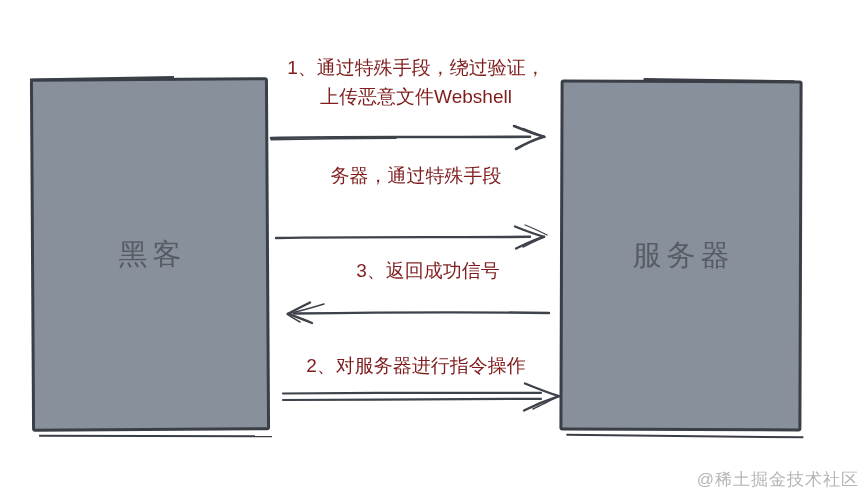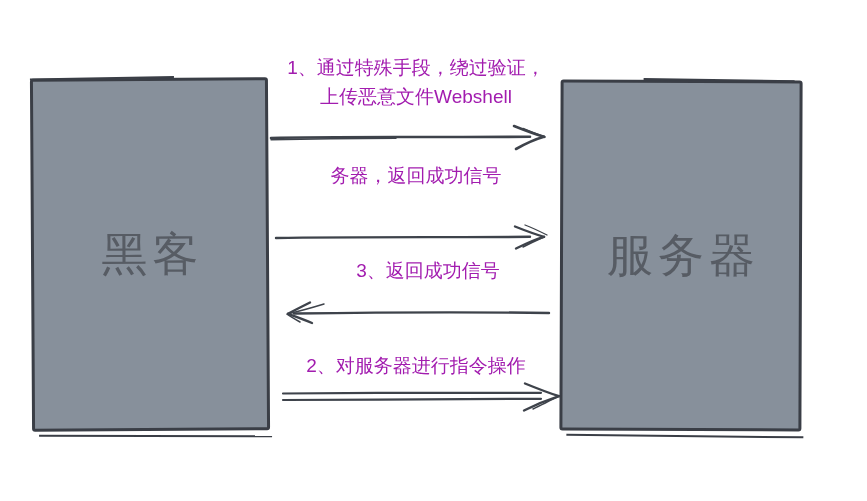--- a/index.html
+++ b/index.html
@@ -24,32 +24,32 @@
     border-bottom:2.5px solid #3A3E46;transform:rotate(-0.7deg);
   }
   .actor::after{ 
     content:"";position:absolute;bottom:-9px;left:4px;right:-5px;height:4px;
     border-bottom:2.5px solid #3A3E46;transform:rotate(0.45deg);
   }
   #actor-hacker{left:31px;top:78px;width:238px;height:353px;transform:rotate(-0.35deg);}
   #actor-server{left:560px;top:80px;width:242px;height:351px;transform:rotate(0.2deg);}
   #actor-server::before{left:34%;width:64%;transform:rotate(0.6deg);}
   .actor-label{
-    font-size:46px;
+    font-size:29px;
     color:#575C64;
     letter-spacing:5px;
     font-weight:400;
     text-indent:5px; 
     white-space:nowrap;
   }
   
   .step{
     position:absolute;
     left:272px;width:288px;
-    color:#a21caf;
+    color:#7f1d1d;
     font-size:19px;line-height:29px;
     text-align:center;
     white-space:nowrap;
   }
   #step-1{top:53px;}
   #step-2{top:161px;}
   #step-3{top:256px;text-align:center;padding-left:24px;width:264px;}
   #step-4{top:351px;}
   
   .arrow{position:absolute;}
@@ -86,21 +86,21 @@
 
   <svg class="arrow" id="arrow-1" width="294" height="38" viewBox="0 0 294 38">
     <path d="M5 20 C 70 18, 175 19.5, 264 18.8" stroke-width="2.6"></path>
     <path d="M5 21.8 C 55 20.6, 100 20.3, 130 20.2" stroke-width="1.4"></path>
     <path d="M248 8 C 258 12, 270 16.5, 278 18.8" stroke-width="2.6"></path>
     <path d="M250 31 C 259 26, 270 21, 278 18.8" stroke-width="2.6"></path>
     <path d="M257 10.5 C 264 13.5, 273 17, 279 19" stroke-width="1.5"></path>
   </svg>
 
   <div class="step" id="step-2">
-    <div class="line">务器，返回成功信号</div>
+    <div class="line">务器，通过特殊手段</div>
   </div>
 
   <svg class="arrow" id="arrow-2" width="286" height="34" viewBox="0 0 286 34">
     <path d="M4 18 C 80 16.5, 180 17.5, 258 16.8" stroke-width="2.4"></path>
     <path d="M243 6.5 C 253 10.5, 264 14.5, 272 16.8" stroke-width="2.4"></path>
     <path d="M244 28.5 C 253 24, 264 19, 272 16.8" stroke-width="2.4"></path>
     <path d="M251 27 C 259 23, 266.5 19.5, 272.5 16.8" stroke-width="1.5"></path>
     <path d="M253 5 C 261 8, 269 12, 275 15" stroke-width="1.3"></path>
   </svg>
 
@@ -121,14 +121,15 @@
   </div>
 
   <svg class="arrow" id="arrow-4" width="290" height="36" viewBox="0 0 290 36">
     <path d="M5 13.5 C 90 12.5, 190 13, 263 12.8" stroke-width="2.2"></path>
     <path d="M5 20 C 90 19.2, 190 19.8, 263 18.8" stroke-width="2.2"></path>
     <path d="M247 3.5 C 258 8, 271 13, 281 16.2" stroke-width="2.4"></path>
     <path d="M246 30.5 C 257 25, 271 19.5, 281 16.2" stroke-width="2.4"></path>
     <path d="M255 29 C 264 24.5, 274 19.8, 281 16.2" stroke-width="1.5"></path>
   </svg>
 
+  <div class="watermark">@稀土掘金技术社区</div>
 
 </div>
 
 </body></html>

